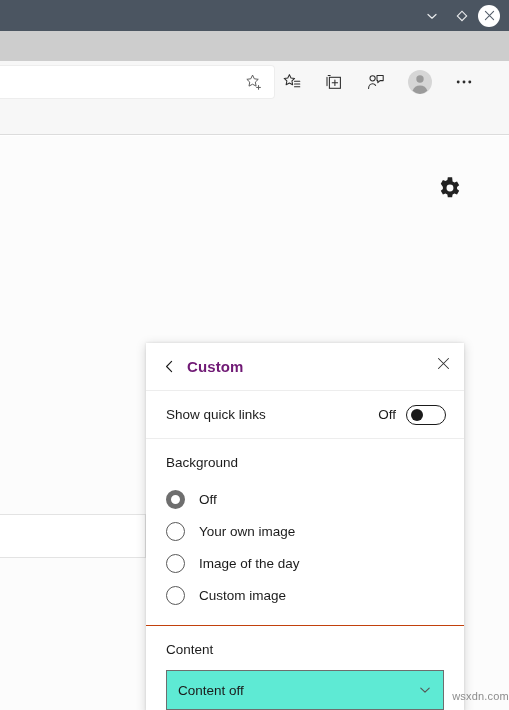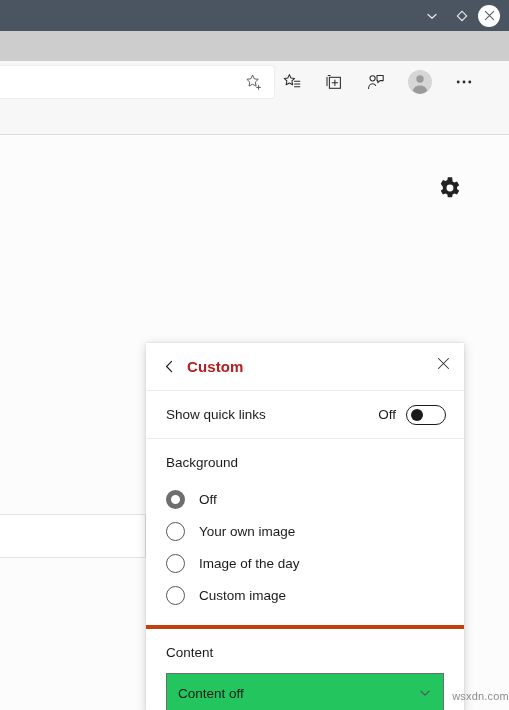--- a/index.html
+++ b/index.html
@@ -95,21 +95,21 @@
     position: relative; height: 48px;
     display: flex; align-items: center;
     border-bottom: 1px solid #ededed;
   }
   .back-btn {
     width: 26px; height: 26px; margin-left: 10px;
     display: flex; align-items: center; justify-content: center;
     color: #1b1b1b; cursor: pointer;
   }
   .panel-title {
-    font-size: 15px; font-weight: bold; color: #b91c1c; margin-left: 5px;
+    font-size: 15px; font-weight: bold; color: #701a75; margin-left: 5px;
     letter-spacing: 0.1px;
   }
   .close-btn {
     position: absolute; right: 8px; top: 7px;
     width: 26px; height: 26px;
     display: flex; align-items: center; justify-content: center;
     color: #333333; cursor: pointer;
   }
 
   .row-quicklinks {
@@ -122,39 +122,39 @@
   .toggle {
     width: 40px; height: 20px; border-radius: 10px;
     border: 1px solid #1b1b1b; background: #ffffff;
     display: flex; align-items: center; cursor: pointer;
   }
   .toggle-knob {
     width: 12px; height: 12px; border-radius: 50%;
     background: #1b1b1b; margin-left: 4px;
   }
 
-  .section { padding: 16px 4px 14px 20px; border-bottom: 4px solid #c2410c; }
+  .section { padding: 16px 4px 14px 20px; border-bottom: 1px solid #c2410c; }
   .section-title { font-size: 13.5px; color: #1b1b1b; margin-bottom: 13px; }
 
   .radio-row {
     display: flex; align-items: center; height: 32px; cursor: pointer;
   }
   .radio {
     width: 19px; height: 19px; border-radius: 50%;
     border: 1.6px solid #595959; background: #ffffff;
     display: flex; align-items: center; justify-content: center;
     flex: 0 0 auto;
   }
   .radio.checked { border-width: 5px; border-color: #6e6e6e; }
   .radio-label { font-size: 13.5px; color: #1b1b1b; margin-left: 14px; }
 
   .section-content { padding: 16px 20px 18px 20px; border-bottom: none; }
   .select {
     position: relative; height: 40px; width: 100%;
-    border: 1px solid #6e6e6e; background: #22c55e;
+    border: 1px solid #6e6e6e; background: #5eead4;
     display: flex; align-items: center; cursor: pointer;
   }
   .select-value { font-size: 13.5px; color: #1b1b1b; padding-left: 11px; flex: 1; }
   .select-caret { padding-right: 11px; display: flex; align-items: center; color: #555; }
 
   
   .watermark {
     position: absolute; right: 0; bottom: 8px;
     font-size: 11px; color: #8d8d8d; letter-spacing: 0.2px;
   }

